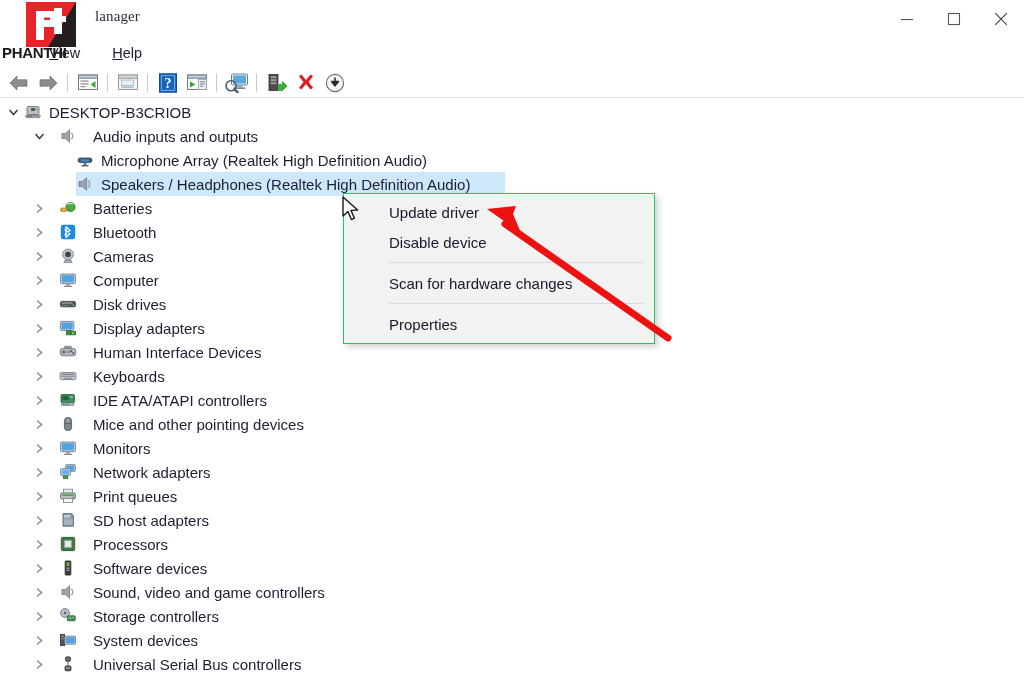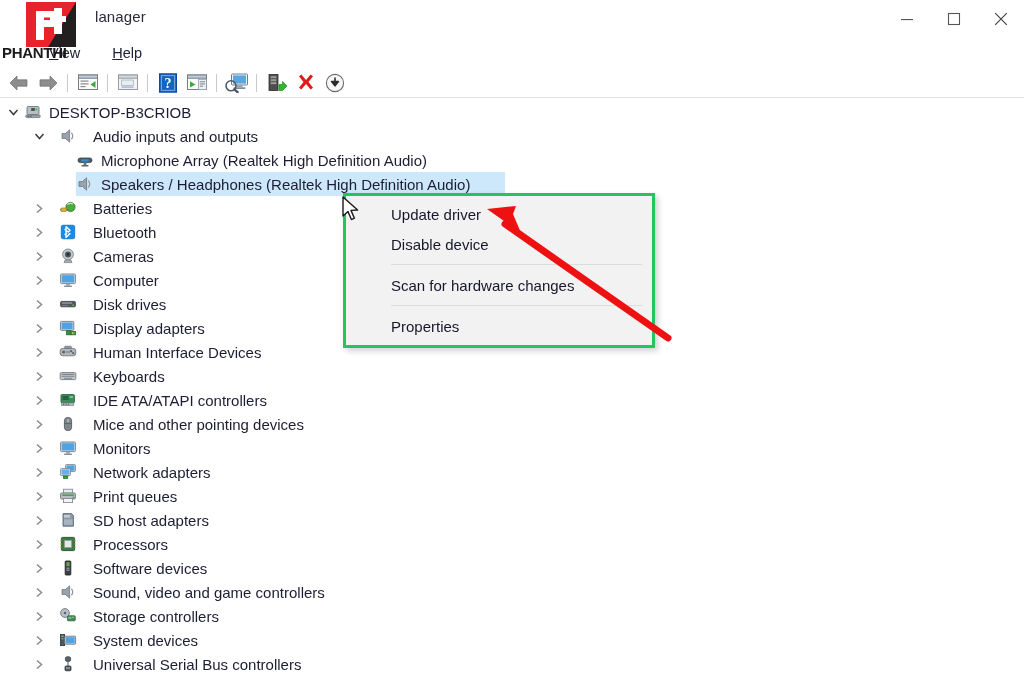--- a/index.html
+++ b/index.html
@@ -10,21 +10,21 @@
     font-family: "Liberation Sans", sans-serif;
     overflow: hidden;
     position: relative;
     color: #1b1b2f;
   }
 
   
   .titlebar {
     position: absolute; left: 0; top: 0; width: 1024px; height: 38px;
     background: #ffffff;
-    display: flex; align-items: center;
+    display: flex; align-items: center; font-family: Liberation Serif, serif;
   }
   .title-text {
     position: absolute; left: 95px; top: 8px;
     font-size: 15px; color: #2b2b3d; letter-spacing: .1px;
     white-space: nowrap;
   }
   .win-controls {
     position: absolute; right: 0; top: 0; height: 38px;
     display: flex; align-items: center;
   }
@@ -97,21 +97,21 @@
     width: 22px; height: 24px; display: flex; align-items: center; justify-content: center;
     flex: 0 0 22px; margin-right: 5px; position: relative; z-index: 1;
   }
   .devicon svg { display: block; }
   .nlabel { position: relative; z-index: 1; }
 
   
   .ctx {
     position: absolute; left: 343px; top: 193px; width: 312px;
     background: #f2f2f2;
-    border: 3px solid #22c55e;
+    border: 1px solid #22c55e;
     box-shadow: 3px 3px 6px rgba(0,0,0,.18);
     padding: 3px 0 4px 0;
     z-index: 40;
   }
   .ctx-item {
     height: 30px; display: flex; align-items: center;
     padding-left: 45px;
     font-size: 15px; color: #17172c;
     cursor: default;
   }

